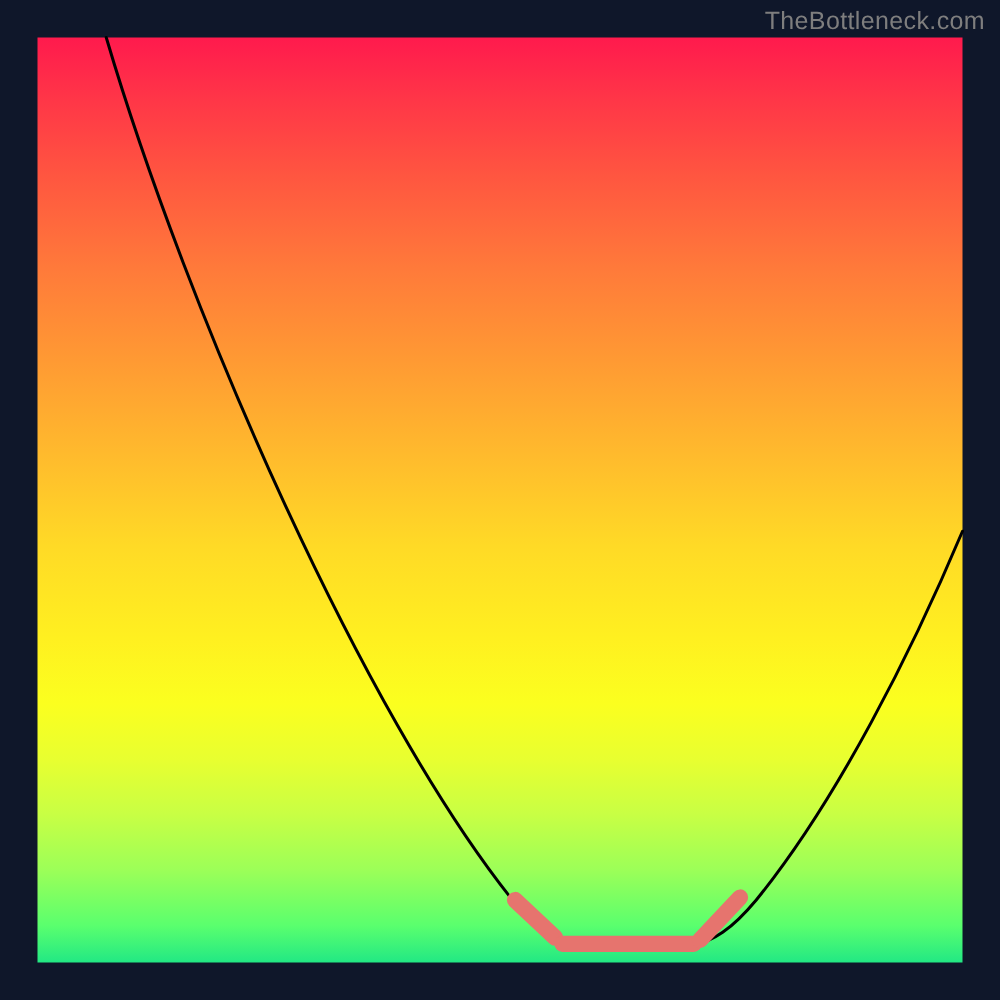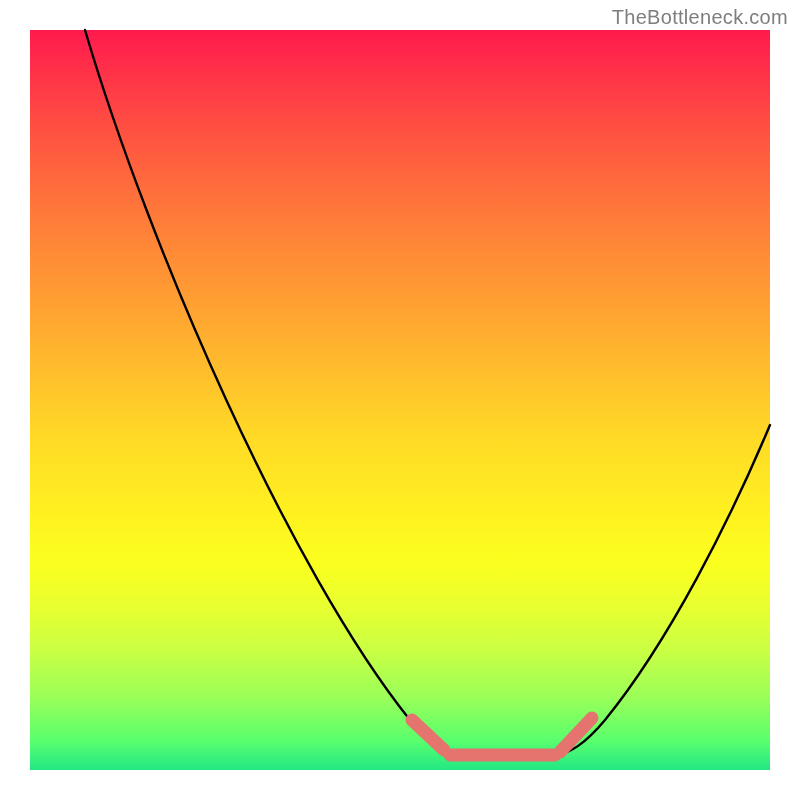--- a/index.html
+++ b/index.html
@@ -8,21 +8,21 @@
     width: 800px;
     height: 800px;
     background: #000;
     overflow: hidden;
     font-family: Arial, Helvetica, sans-serif;
   }
   .frame {
     position: relative;
     width: 800px;
     height: 800px;
-    background: #ffffff;
+    background: #0f172a;
   }
   .plot-area {
     position: absolute;
     left: 30px;
     top: 30px;
     width: 740px;
     height: 740px;
     background: linear-gradient(
       to bottom,
       #ff1a4d 0%,

